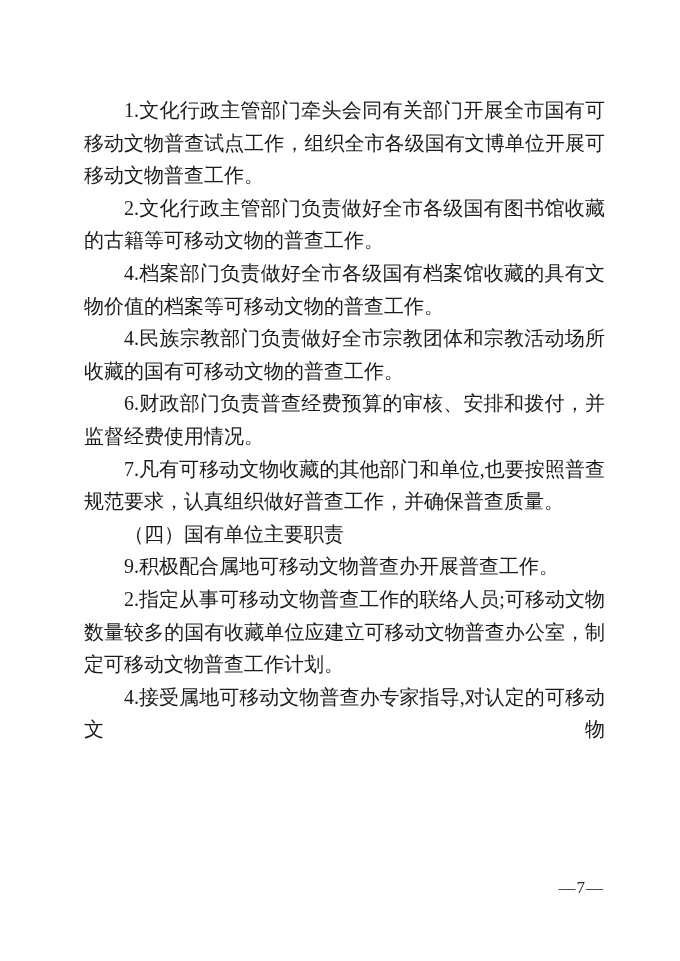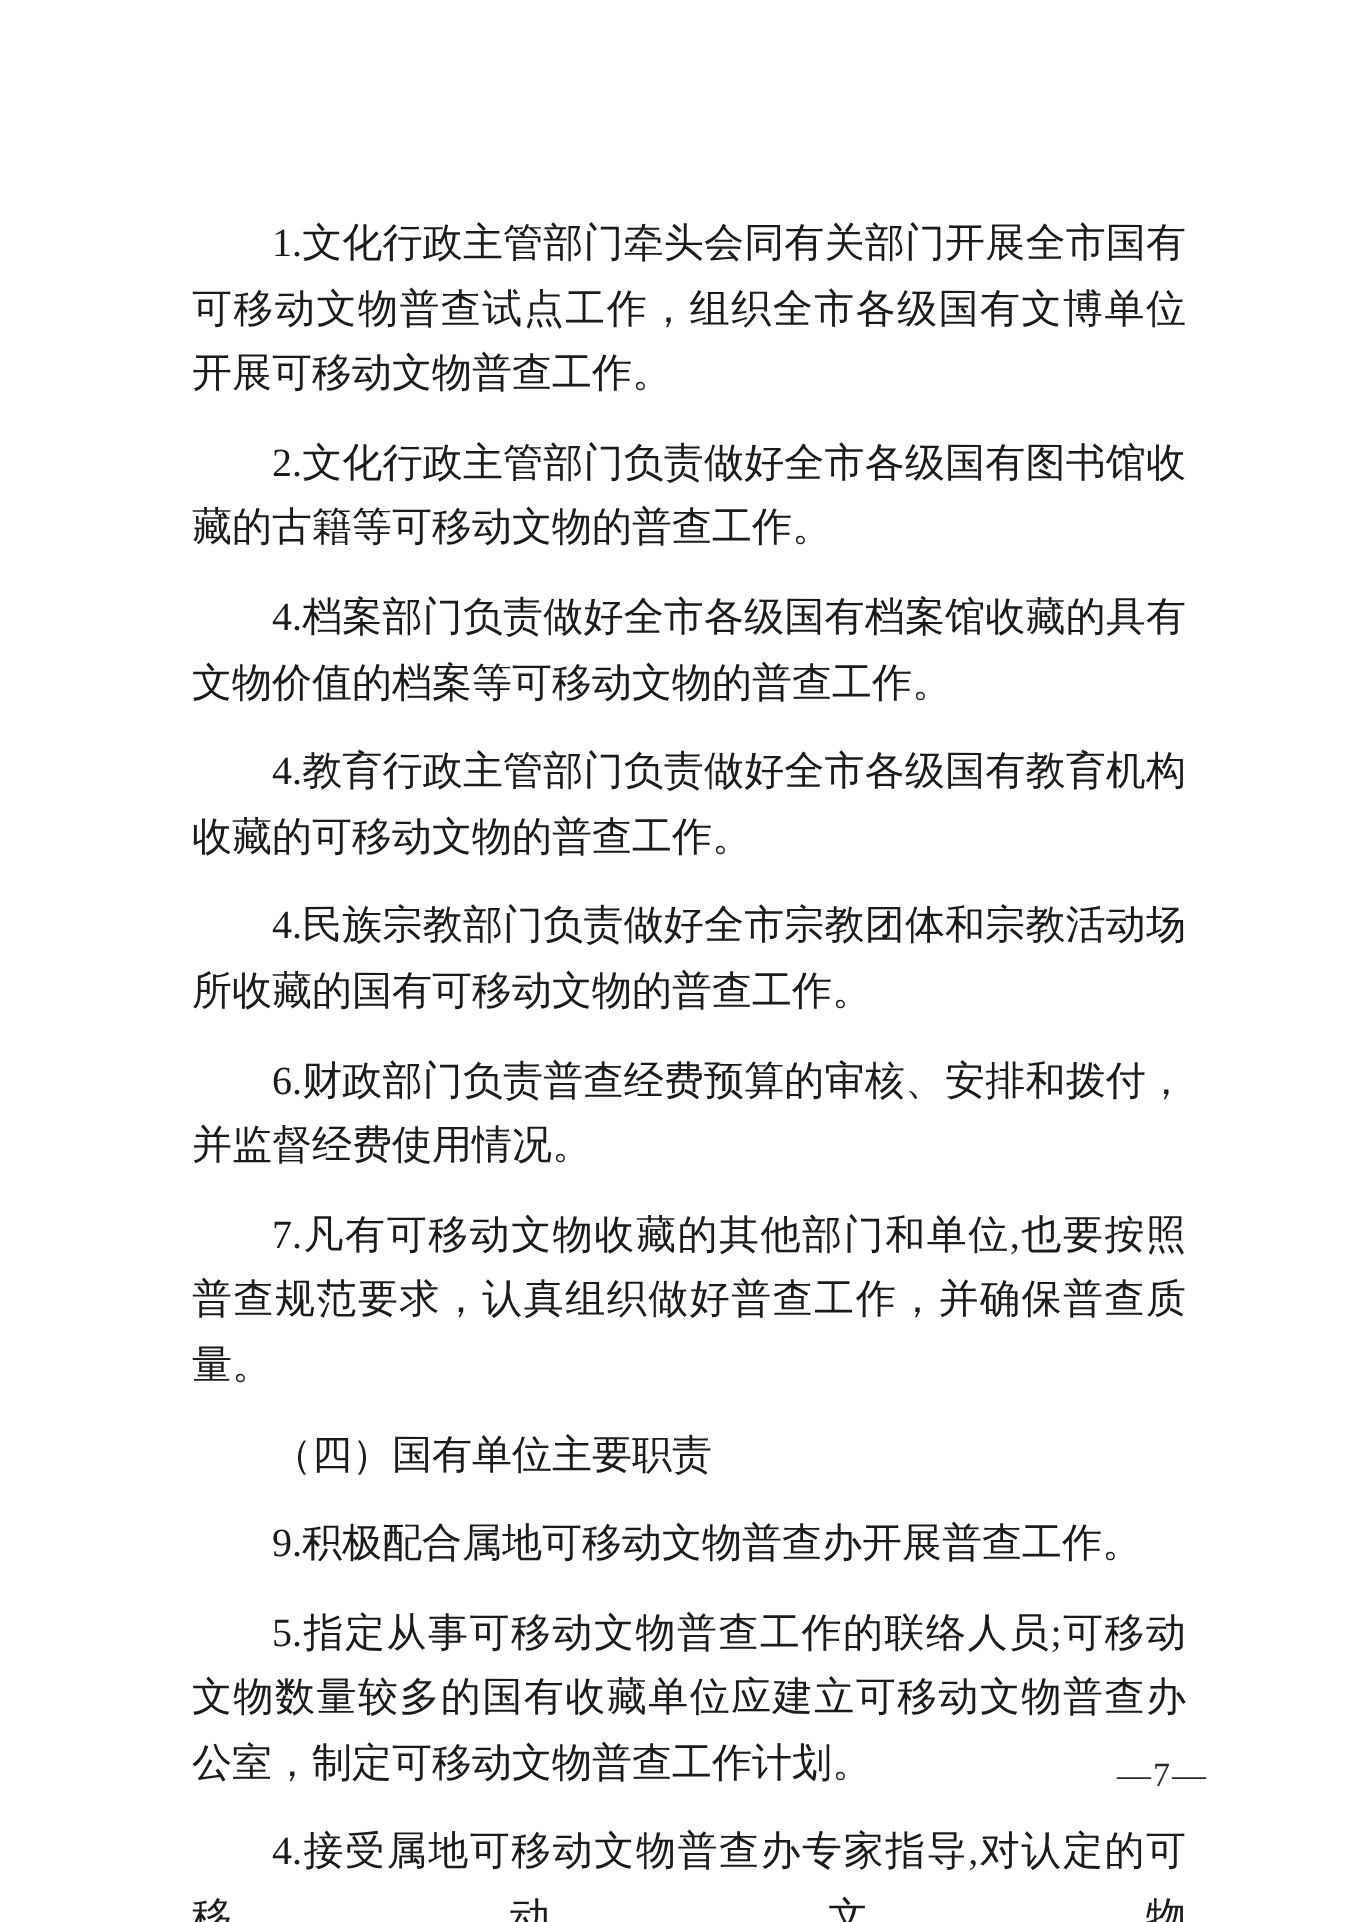--- a/index.html
+++ b/index.html
@@ -20,21 +20,21 @@
     position: absolute;
     left: 84px;
     top: 94px;
     width: 521px;
     font-size: 20px;
     line-height: 32.6px;
     text-align: justify;
     text-justify: inter-character;
   }
   .textblock p {
-    margin: 12px;
+    margin: 0;
     padding: 0;
     text-indent: 2em;
   }
   .textblock p.heading {
     font-weight: normal;
   }
   .textblock p.fill {
     text-align-last: justify;
   }
   .page-number {
@@ -47,23 +47,22 @@
   }
 </style>
 </head>
 <body>
 
 <div class="page">
   <div class="textblock">
     <p>1.文化行政主管部门牵头会同有关部门开展全市国有可移动文物普查试点工作，组织全市各级国有文博单位开展可移动文物普查工作。</p>
     <p>2.文化行政主管部门负责做好全市各级国有图书馆收藏的古籍等可移动文物的普查工作。</p>
     <p>4.档案部门负责做好全市各级国有档案馆收藏的具有文物价值的档案等可移动文物的普查工作。</p>
-    <p>4.教育行政主管部门负责做好全市各级国有教育机构收藏的可移动文物的普查工作。</p>
     <p>4.民族宗教部门负责做好全市宗教团体和宗教活动场所收藏的国有可移动文物的普查工作。</p>
     <p>6.财政部门负责普查经费预算的审核、安排和拨付，并监督经费使用情况。</p>
     <p>7.凡有可移动文物收藏的其他部门和单位,也要按照普查规范要求，认真组织做好普查工作，并确保普查质量。</p>
     <p class="heading">（四）国有单位主要职责</p>
     <p>9.积极配合属地可移动文物普查办开展普查工作。</p>
-    <p>5.指定从事可移动文物普查工作的联络人员;可移动文物数量较多的国有收藏单位应建立可移动文物普查办公室，制定可移动文物普查工作计划。</p>
+    <p>2.指定从事可移动文物普查工作的联络人员;可移动文物数量较多的国有收藏单位应建立可移动文物普查办公室，制定可移动文物普查工作计划。</p>
     <p class="fill">4.接受属地可移动文物普查办专家指导,对认定的可移动文物</p>
   </div>
   <div class="page-number">—7—</div>
 </div>
 
 </body></html>

